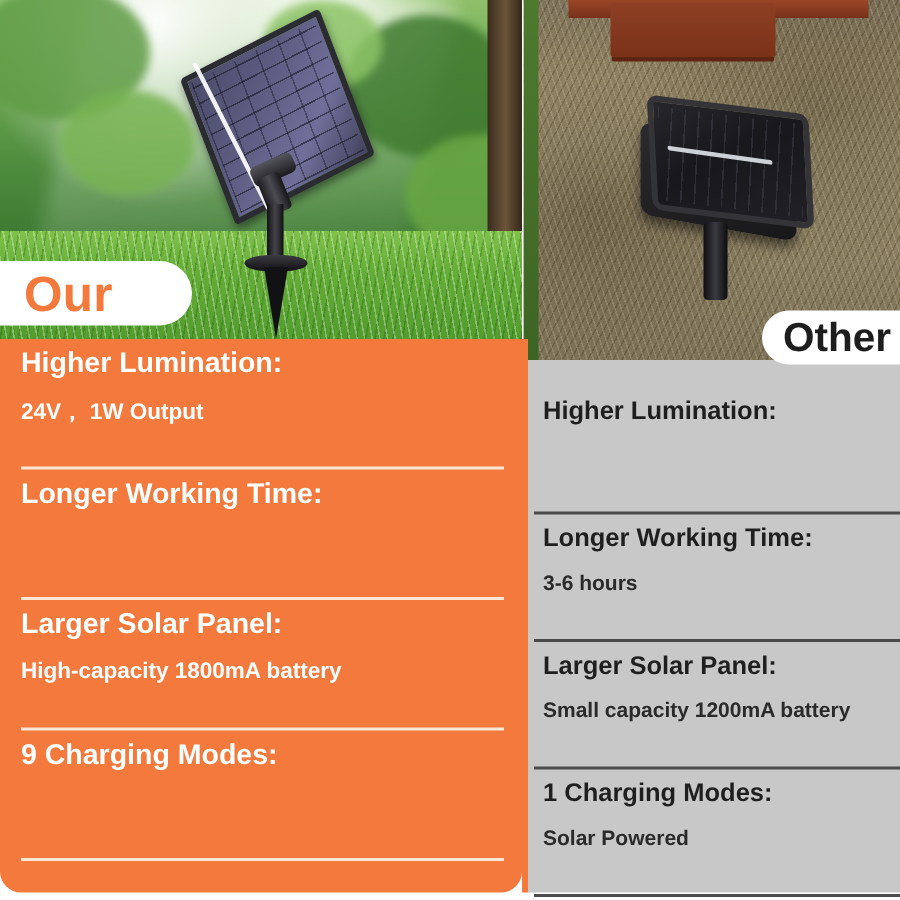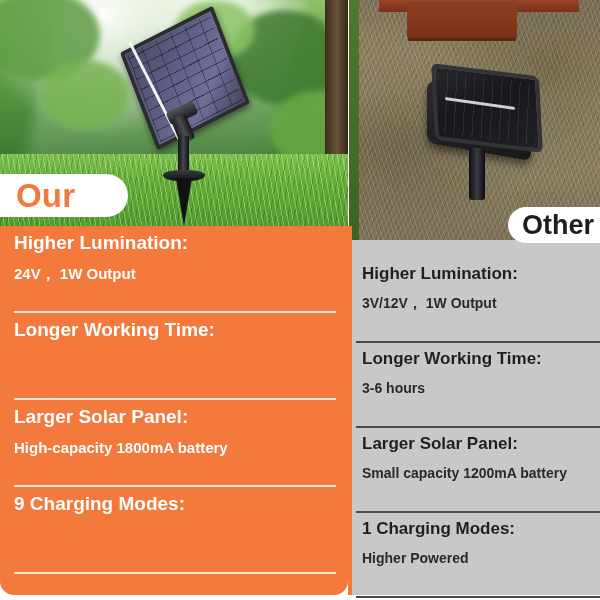--- a/index.html
+++ b/index.html
@@ -192,33 +192,32 @@
     </div>
     <div class="row">
       <div class="title">9 Charging Modes:</div>
       <div class="rule"></div>
     </div>
   </div>
 
   <div class="rows" id="rows-other">
     <div class="row">
       <div class="title">Higher Lumination:</div>
-      <div class="sub">3V/12V， 1W Output</div>
       <div class="rule"></div>
     </div>
     <div class="row">
       <div class="title">Longer Working Time:</div>
       <div class="sub">3-6 hours</div>
       <div class="rule"></div>
     </div>
     <div class="row">
       <div class="title">Larger Solar Panel:</div>
       <div class="sub">Small capacity 1200mA battery</div>
       <div class="rule"></div>
     </div>
     <div class="row">
       <div class="title">1 Charging Modes:</div>
-      <div class="sub">Higher Powered</div>
+      <div class="sub">Solar Powered</div>
       <div class="rule"></div>
     </div>
   </div>
 
 </div>
 
 </body></html>

